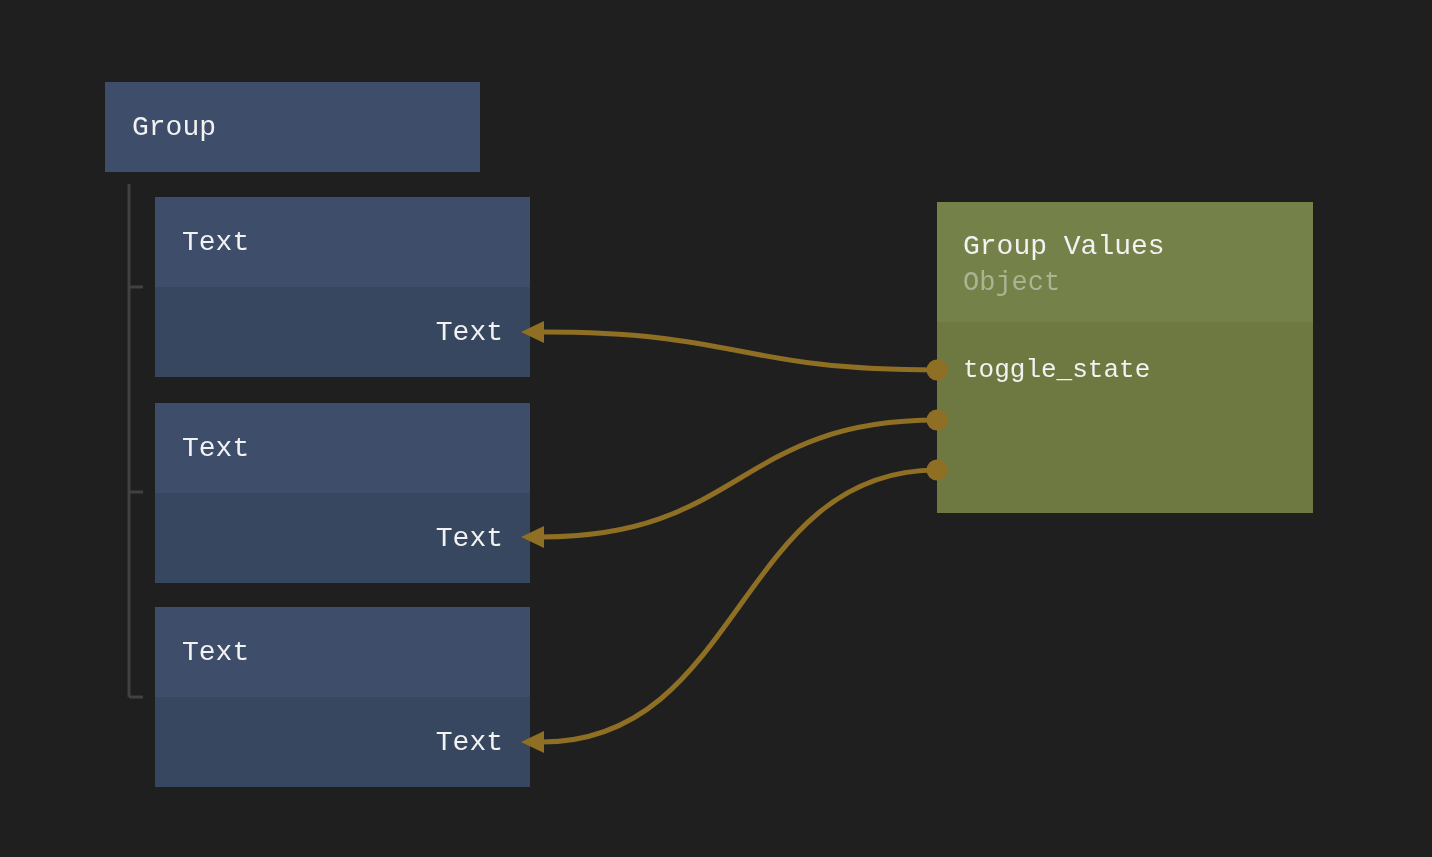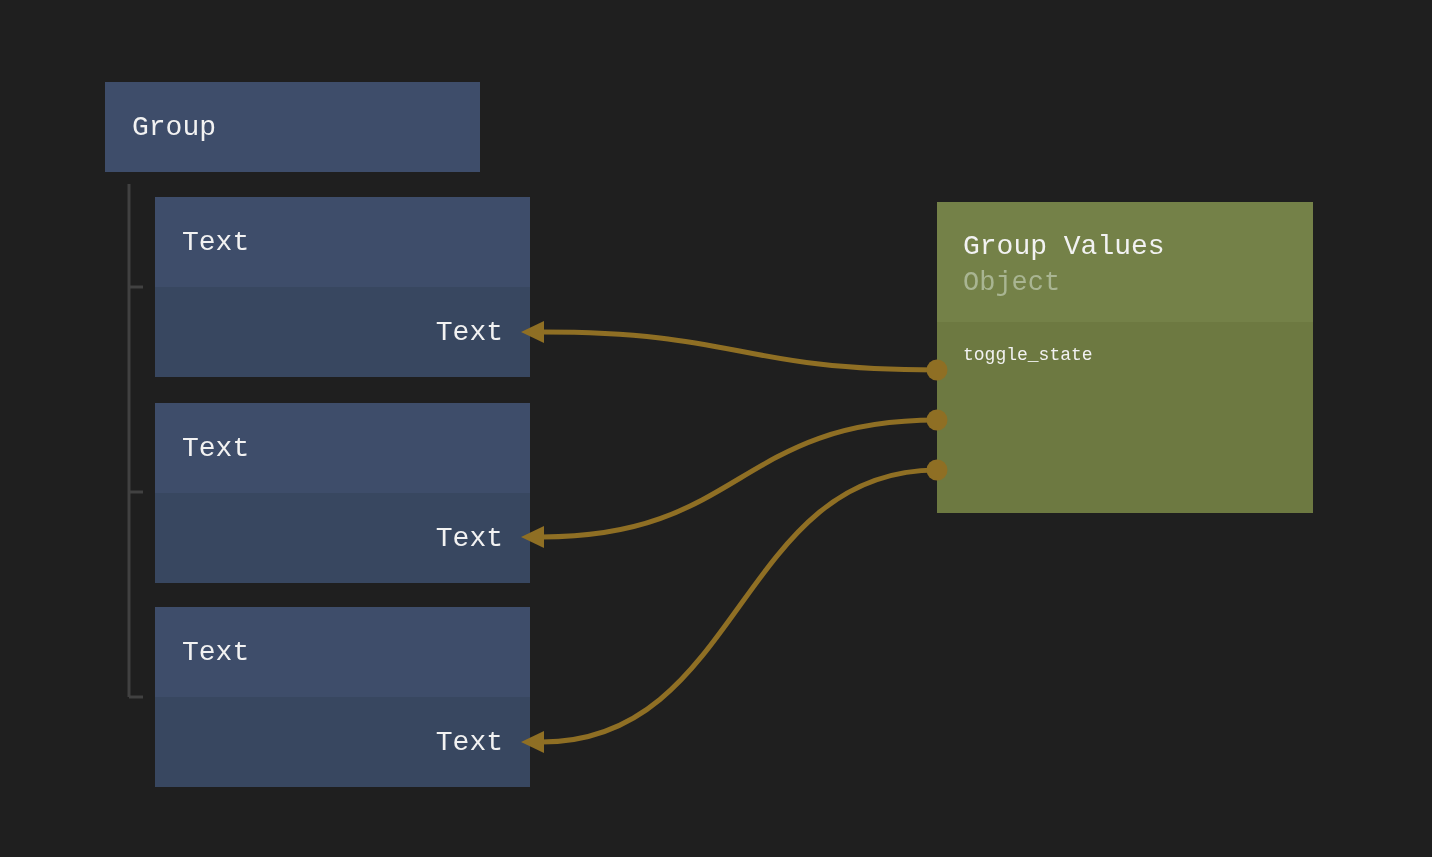--- a/index.html
+++ b/index.html
@@ -95,22 +95,23 @@
   }
   .fn-body {
     height: 191px;
     background: var(--node-green-body, #6d7941);
     box-sizing: border-box;
     padding-top: 23px;
   }
   .fn-row {
     height: 50px;
     display: flex;
+    align-items: center;
     padding-left: 26px;
-    font-size: 18px;
+    font-size: 26px;
     color: var(--text-primary, #f2f2f2);
   }
 
   
   .tree-line {
     stroke: var(--tree-line, #414141);
     stroke-width: 3;
     fill: none;
   }
   .wire {

